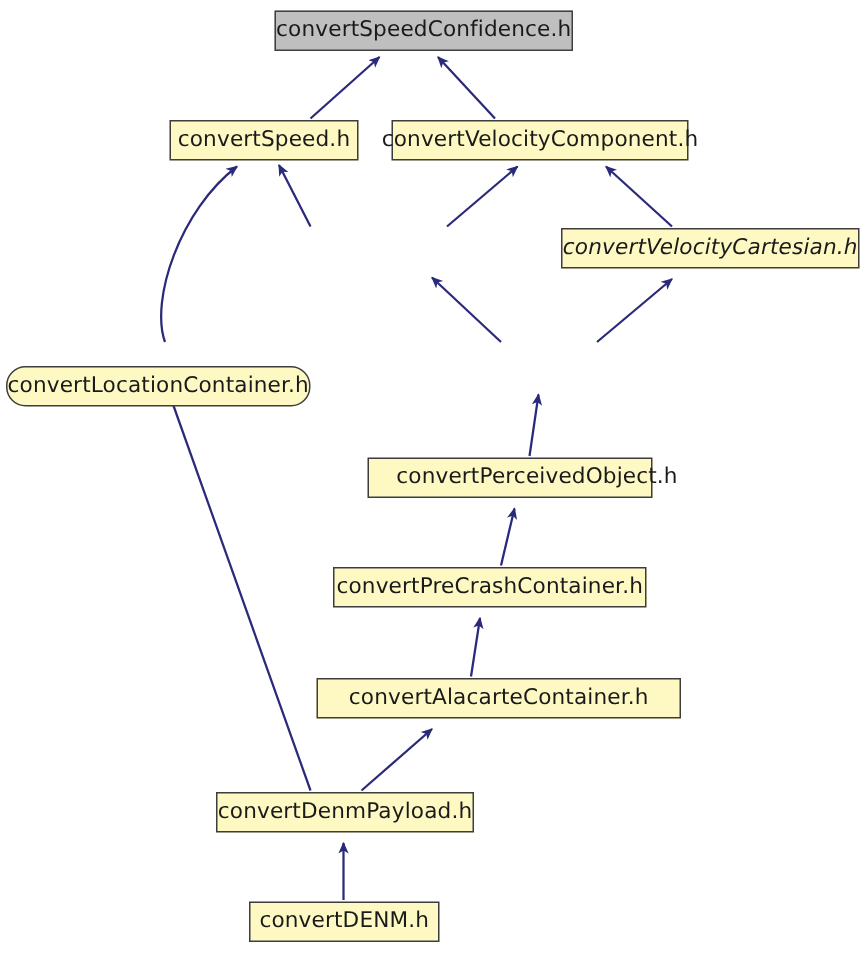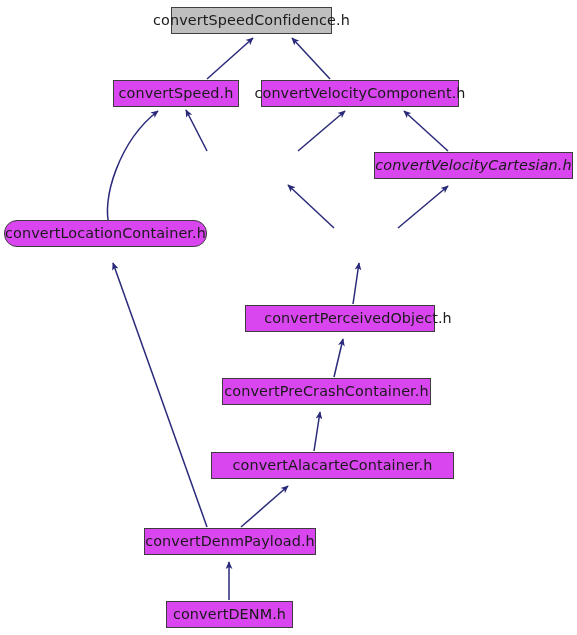--- a/index.html
+++ b/index.html
@@ -20,21 +20,21 @@
     left: 0;
     top: 0;
     width: 577px;
     height: 635px;
     pointer-events: none;
   }
   .node {
     position: absolute;
     box-sizing: border-box;
     border: 1px solid #3d3d3d;
-    background: #d946ef;
+    background: #fef9c3;
     color: #1a1a1a;
     font-size: 14.4px;
     line-height: 1;
     display: flex;
     align-items: center;
     justify-content: center;
     white-space: nowrap;
     letter-spacing: 0.1px;
     z-index: 2;
   }
@@ -64,33 +64,33 @@
       <path d="M 110 228 C 100 200 120 140 158 111" fill="none" stroke="#2a2a7a" stroke-width="1.5" marker-end="url(#arrowhead)"></path>
       <path d="M 334 228 L 288 185" fill="none" stroke="#2a2a7a" stroke-width="1.5" marker-end="url(#arrowhead)"></path>
       <path d="M 398 228 L 448 186" fill="none" stroke="#2a2a7a" stroke-width="1.5" marker-end="url(#arrowhead)"></path>
       <path d="M 353 304 L 359 263" fill="none" stroke="#2a2a7a" stroke-width="1.5" marker-end="url(#arrowhead)"></path>
       <path d="M 334 377 L 343 339" fill="none" stroke="#2a2a7a" stroke-width="1.5" marker-end="url(#arrowhead)"></path>
       <path d="M 314 451 L 320 412" fill="none" stroke="#2a2a7a" stroke-width="1.5" marker-end="url(#arrowhead)"></path>
       <path d="M 241 527 L 288 486" fill="none" stroke="#2a2a7a" stroke-width="1.5" marker-end="url(#arrowhead)"></path>
       <path d="M 207 527 L 113 263" fill="none" stroke="#2a2a7a" stroke-width="1.5" marker-end="url(#arrowhead)"></path>
       <path d="M 229 600 L 229 562" fill="none" stroke="#2a2a7a" stroke-width="1.5" marker-end="url(#arrowhead)"></path>
     </svg>
-<div class="node root" style="left: 171px; top: 7px; width: 161px; height: 27px;">
+<div class="node root" style="left: 183px; top: 7px; width: 199px; height: 27px;">
       <span class="node-label">convertSpeedConfidence.h</span>
     </div>
     <div class="node" style="left: 113px; top: 80px; width: 126px; height: 27px;">
       <span class="node-label">convertSpeed.h</span>
     </div>
     <div class="node" style="left: 261px; top: 80px; width: 198px; height: 27px;">
       <span class="node-label">convertVelocityComponent.h</span>
     </div>
     <div class="node" style="left: 374px; top: 152px; width: 199px; height: 27px; font-style: italic;">
       <span class="node-label">convertVelocityCartesian.h</span>
     </div>
-    <div class="node" style="left: 4px; top: 220px; width: 203px; height: 27px; border-radius: 13px;">
+    <div class="node" style="left: 4px; top: 244px; width: 203px; height: 27px; border-radius: 13px;">
       <span class="node-label">convertLocationContainer.h</span>
     </div>
     <div class="node" style="left: 245px; top: 305px; width: 190px; height: 27px; padding-left: 36px;">
       <span class="node-label">convertPerceivedObject.h</span>
     </div>
     <div class="node" style="left: 222px; top: 378px; width: 209px; height: 27px;">
       <span class="node-label">convertPreCrashContainer.h</span>
     </div>
     <div class="node" style="left: 211px; top: 452px; width: 243px; height: 27px;">
       <span class="node-label">convertAlacarteContainer.h</span>

